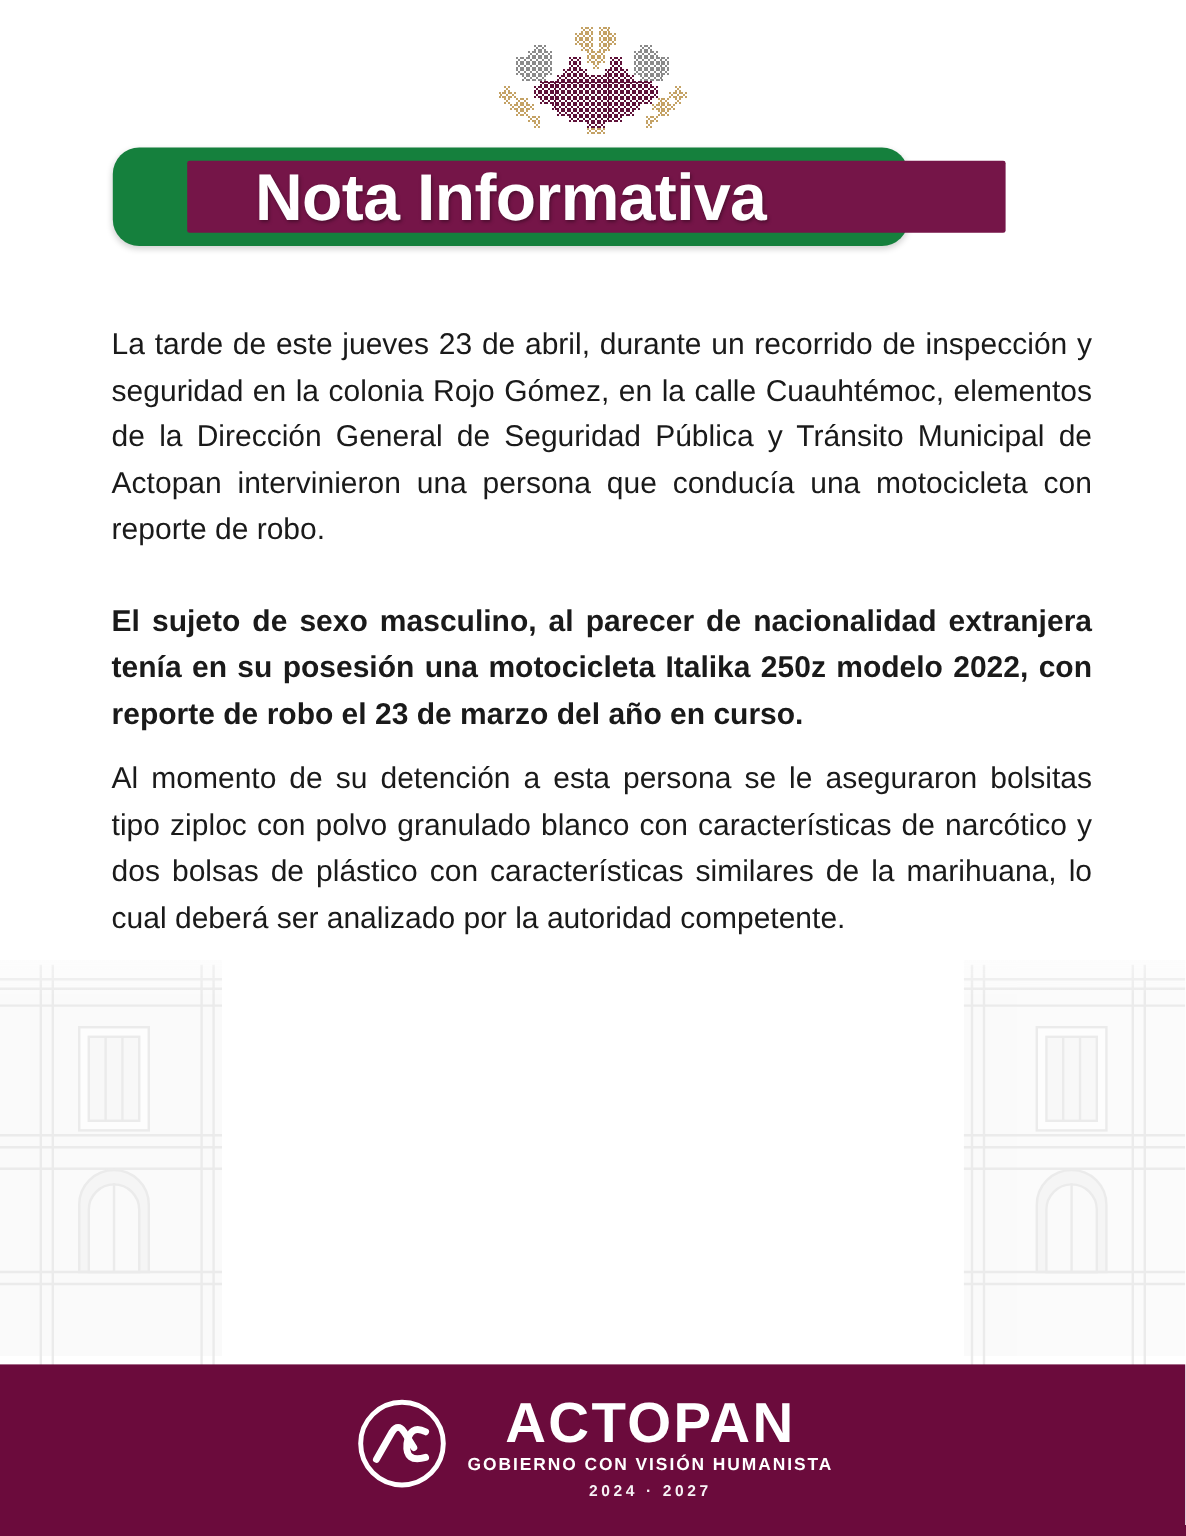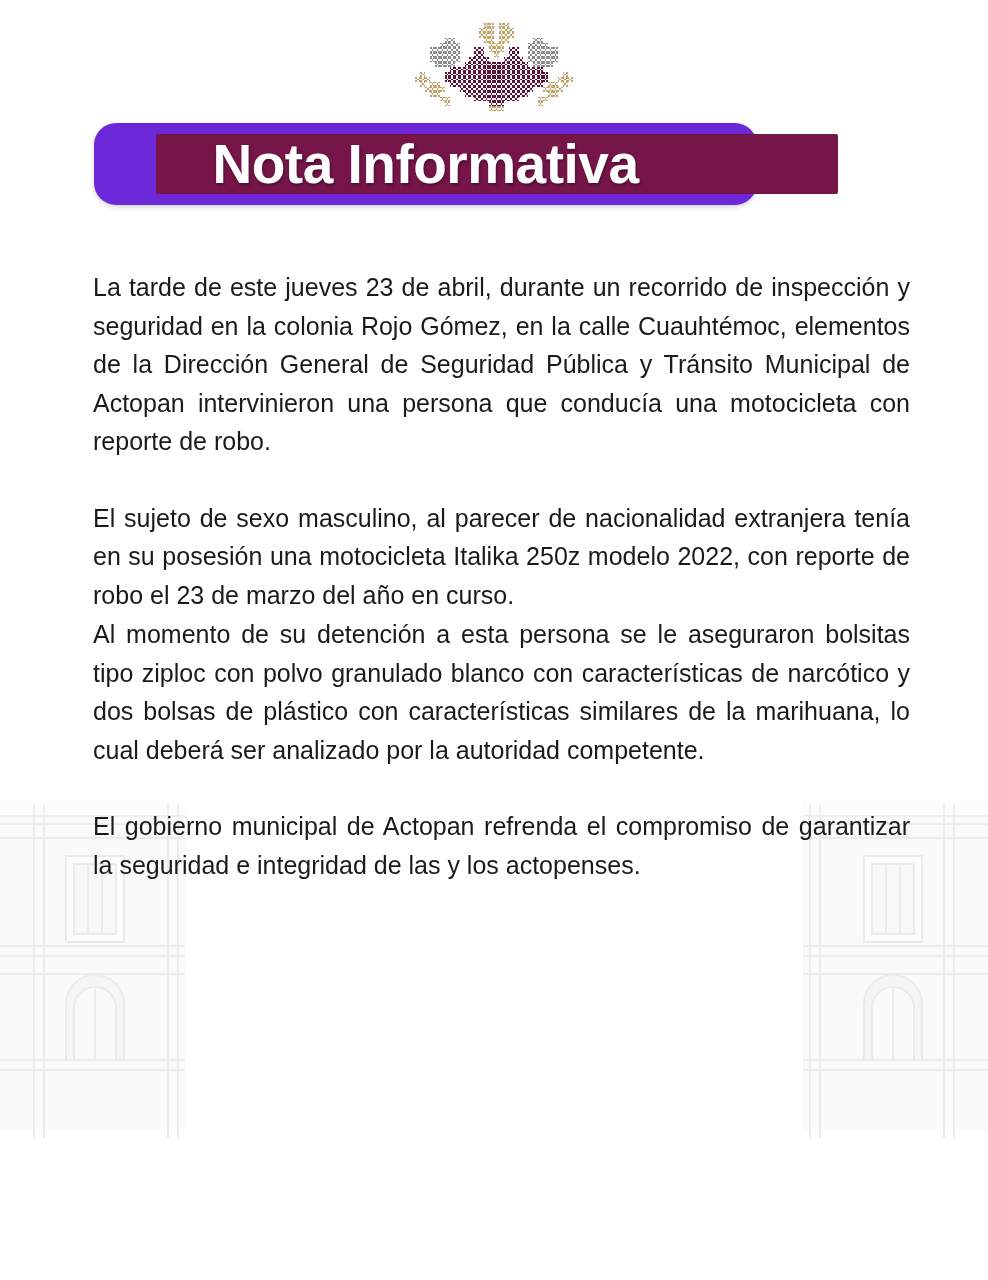--- a/index.html
+++ b/index.html
@@ -36,21 +36,21 @@
     top:18px; left:50%;
     transform:translateX(-50%);
     width:230px; height:108px;
   }
 
   
   .banner {
     position:absolute;
     top:123px; left:94px;
     width:663px; height:82px;
-    background:#6d28d9;
+    background:#15803d;
     border-radius:22px;
     box-shadow:0 2px 5px rgba(0,0,0,.18);
   }
   .banner-inner {
     position:absolute;
     top:11px; left:62px;
     width:682px; height:60px;
     background:#751548;
     border-radius:2px;
   }
@@ -75,21 +75,21 @@
     width:817px;
   }
   .para {
     font-size:25px;
     line-height:38.5px;
     color:#1a1a1a;
     text-align:justify;
     text-justify:inter-word;
   }
   .para.gap-after { margin-bottom:38px; }
-  .para.tight-after { margin-bottom:1px; }
+  .para.tight-after { margin-bottom:16px;font-weight:bold; }
 
   
   .footer {
     position:absolute;
     left:0; bottom:0;
     width:988px; height:143px;
     background:#6b0b3c;
     display:flex;
     align-items:center;
     justify-content:center;
@@ -516,17 +516,35 @@
 
   <div class="banner">
     <div class="banner-inner"></div>
     <div class="banner-title">Nota Informativa</div>
   </div>
 
   <div class="body-copy">
     <p class="para gap-after">La tarde de este jueves 23 de abril, durante un recorrido de inspección y seguridad en la colonia Rojo Gómez, en la calle Cuauhtémoc, elementos de la Dirección General de Seguridad Pública y Tránsito Municipal de Actopan intervinieron una persona que conducía una motocicleta con reporte de robo.</p>
     <p class="para tight-after">El sujeto de sexo masculino, al parecer de nacionalidad extranjera tenía en su posesión una motocicleta Italika 250z modelo 2022, con reporte de robo el 23 de marzo del año en curso.</p>
     <p class="para gap-after">Al momento de su detención a esta persona se le aseguraron bolsitas tipo ziploc con polvo granulado blanco con características de narcótico y dos bolsas de plástico con características similares de la marihuana, lo cual deberá ser analizado por la autoridad competente.</p>
-    <p class="para">El gobierno municipal de Actopan refrenda el compromiso de garantizar la seguridad e integridad de las y los actopenses.</p>
   </div>
 
+  <div class="footer">
+    <div class="footer-logo">
+
+      <span class="monogram">
+        <svg viewBox="0 0 100 100" width="82" height="82" xmlns="http://www.w3.org/2000/svg">
+          <circle cx="50" cy="50" r="42" fill="none" stroke="#ffffff" stroke-width="5"></circle>
+          <path d="M24 66 L40 38 Q46 29 52 38 L62 54" fill="none" stroke="#ffffff" stroke-width="7" stroke-linecap="round" stroke-linejoin="round"></path>
+          <path d="M74 38 Q58 30 55 50 Q53 70 74 64" fill="none" stroke="#ffffff" stroke-width="7" stroke-linecap="round"></path>
+        </svg>
+      </span>
+
+      <span class="wordmark">
+        <span class="wordmark-main">ACTOPAN</span>
+        <span class="wordmark-sub">GOBIERNO CON VISIÓN HUMANISTA</span>
+        <span class="wordmark-years">2024 · 2027</span>
+      </span>
+
+    </div>
+  </div>
 
 </div>
 
 </body></html>

